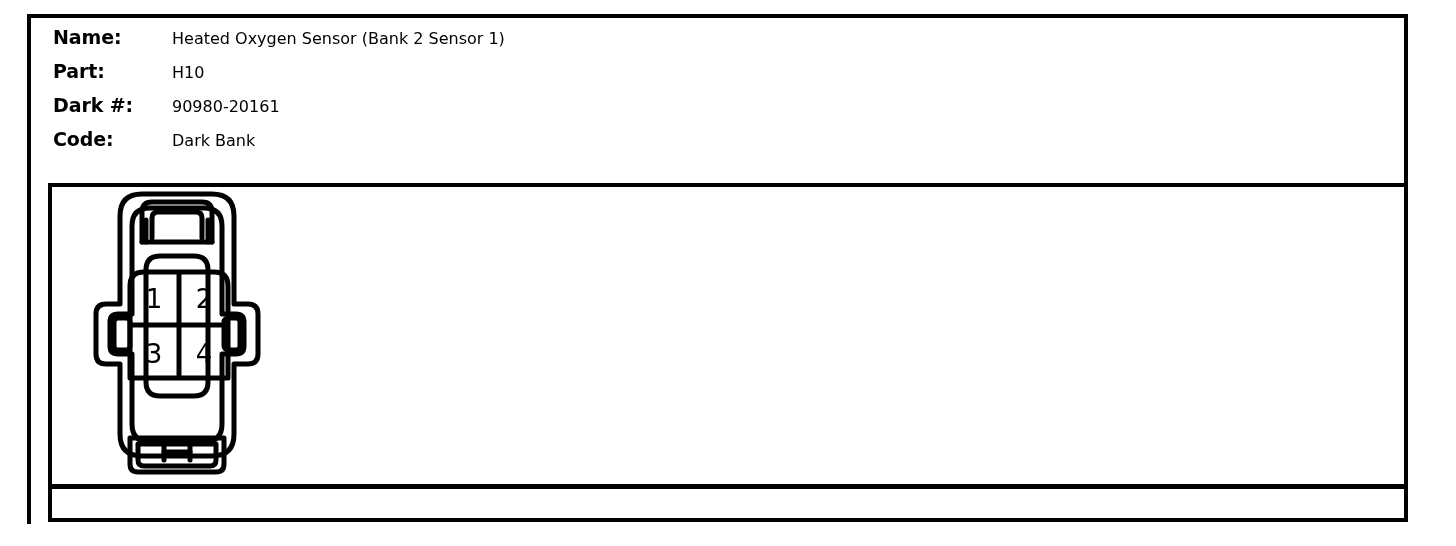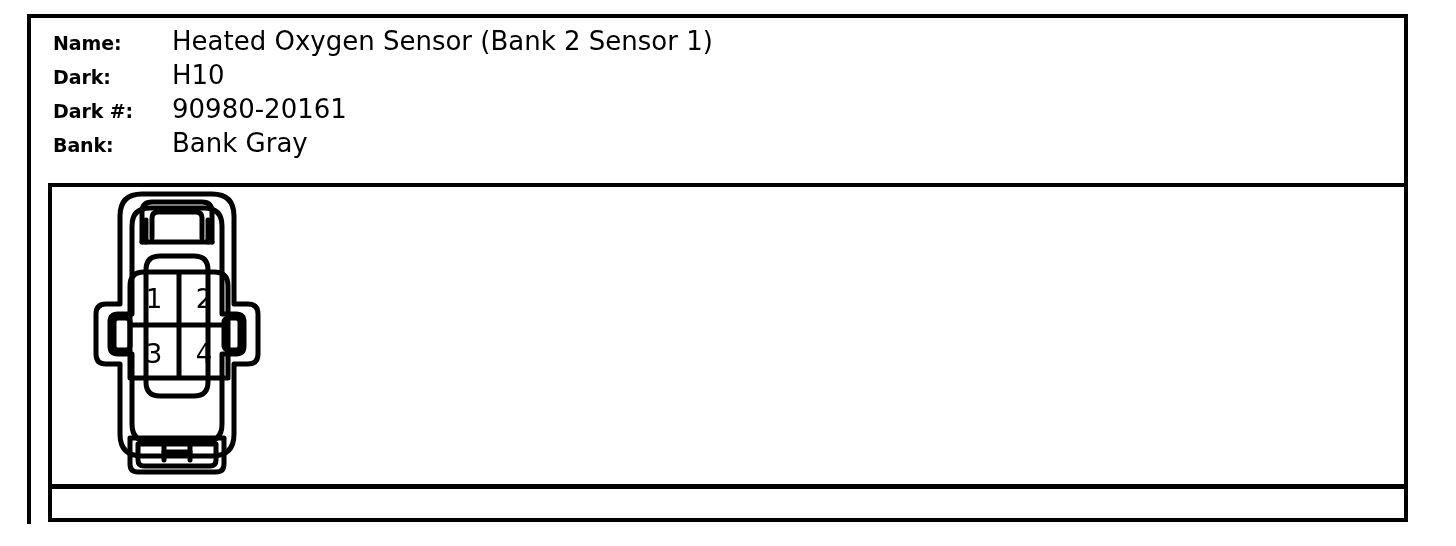--- a/index.html
+++ b/index.html
@@ -55,21 +55,21 @@
   }
   .spec-label {
     width: 119px;
     flex: 0 0 119px;
     font-size: 19px;
     font-weight: bold;
     letter-spacing: -0.1px;
     white-space: nowrap;
   }
   .spec-value {
-    font-size: 26px;
+    font-size: 16px;
     font-weight: normal;
     white-space: nowrap;
   }
 
   
   .diagram-box {
     position: absolute;
     left: 48px;
     top: 183px;
     width: 1360px;
@@ -112,32 +112,32 @@
   <div class="outer-frame-right"></div>
 
   <div class="spec-list">
 
     <div class="spec-row">
       <div class="spec-label">Name:</div>
       <div class="spec-value">Heated Oxygen Sensor (Bank 2 Sensor 1)</div>
     </div>
 
     <div class="spec-row">
-      <div class="spec-label">Dark:</div>
+      <div class="spec-label">Part:</div>
       <div class="spec-value">H10</div>
     </div>
 
     <div class="spec-row">
       <div class="spec-label">Dark #:</div>
       <div class="spec-value">90980-20161</div>
     </div>
 
     <div class="spec-row">
-      <div class="spec-label">Bank:</div>
-      <div class="spec-value">Bank Gray</div>
+      <div class="spec-label">Code:</div>
+      <div class="spec-value">Dark Bank</div>
     </div>
 
   </div>
 
   <div class="diagram-box"></div>
   <div class="diagram-divider"></div>
 
   <div class="connector-wrap">
     <svg width="230" height="292" viewBox="0 0 230 292" xmlns="http://www.w3.org/2000/svg">
 

